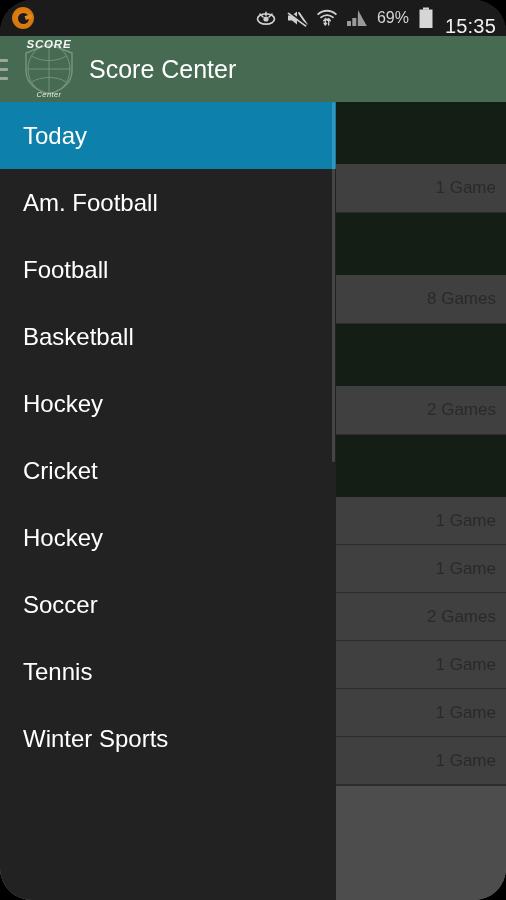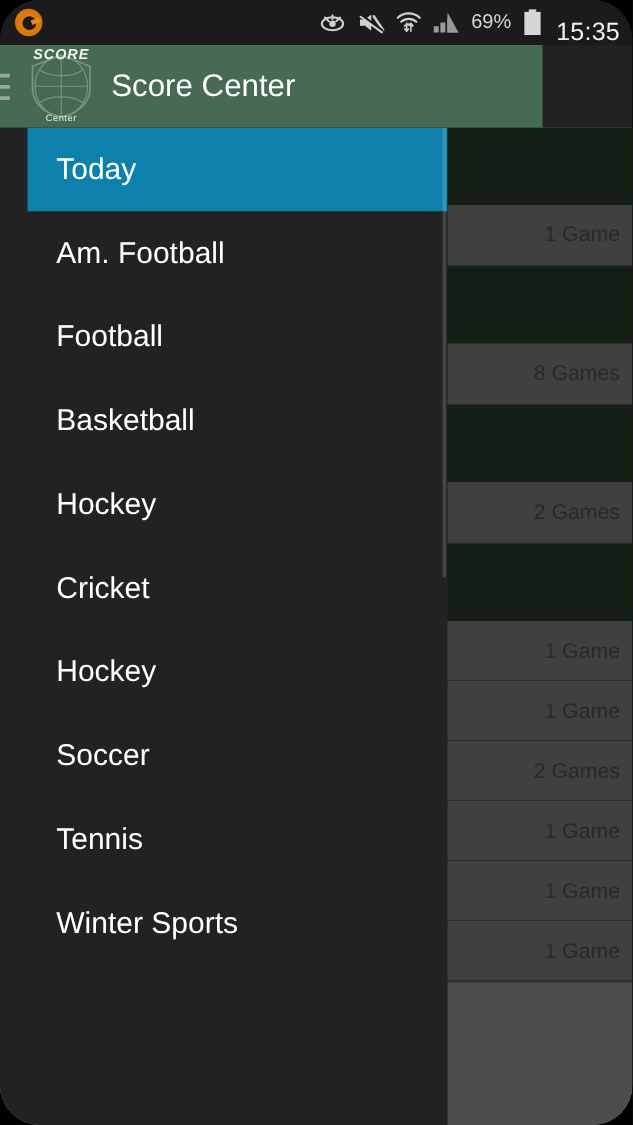--- a/index.html
+++ b/index.html
@@ -69,21 +69,21 @@
     font-size: 20px;
     letter-spacing: 0.2px;
     margin-left: 2px;
     margin-top: 16px;
   }
 
   
   #app-bar {
     position: absolute;
     left: 0; top: 36px;
-    width: 434px; height: 66px;
+    width: 506px; height: 66px;
     background: #476b52;
     display: flex;
     align-items: center;
     z-index: 55;
     overflow: hidden;
   }
   #hamburger {
     width: 16px;
     margin-left: -8px;
     display: flex;
@@ -119,20 +119,21 @@
     font-size: 11.5px;
     font-style: italic;
     font-weight: bold;
     letter-spacing: 0.8px;
     line-height: 12px;
   }
   #logo .logo-center {
     position: relative;
     color: #e6ece7;
     font-size: 7.5px;
+    font-style: italic;
     letter-spacing: 0.4px;
     line-height: 10px;
     margin-top: 40px;
   }
   #app-title {
     color: #ffffff;
     font-size: 25px;
     margin-left: 9px;
     white-space: nowrap;
   }
@@ -182,21 +183,20 @@
   }
 
   
   #drawer {
     position: absolute;
     left: 0; top: 102px;
     width: 336px; height: 798px;
     background: #222222;
     z-index: 40;
     overflow: hidden;
-    padding-left: 22px;
   }
   .drawer-item {
     height: 67px;
     display: flex;
     align-items: center;
     padding-left: 23px;
     box-sizing: border-box;
     color: #ffffff;
     font-size: 24px;
     white-space: nowrap;

